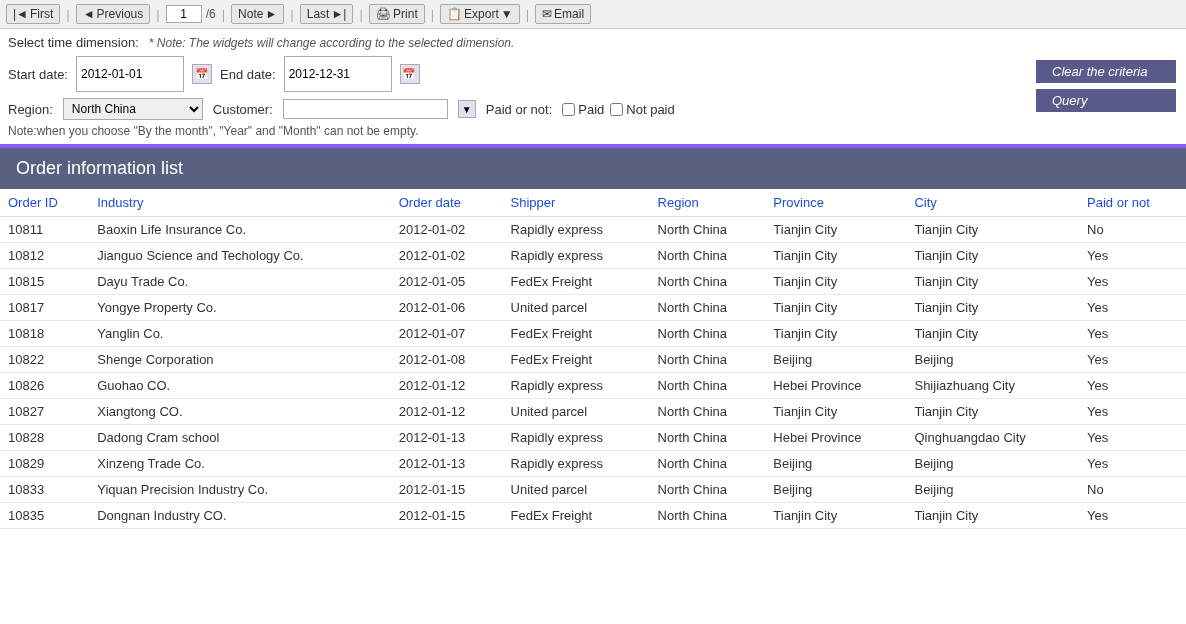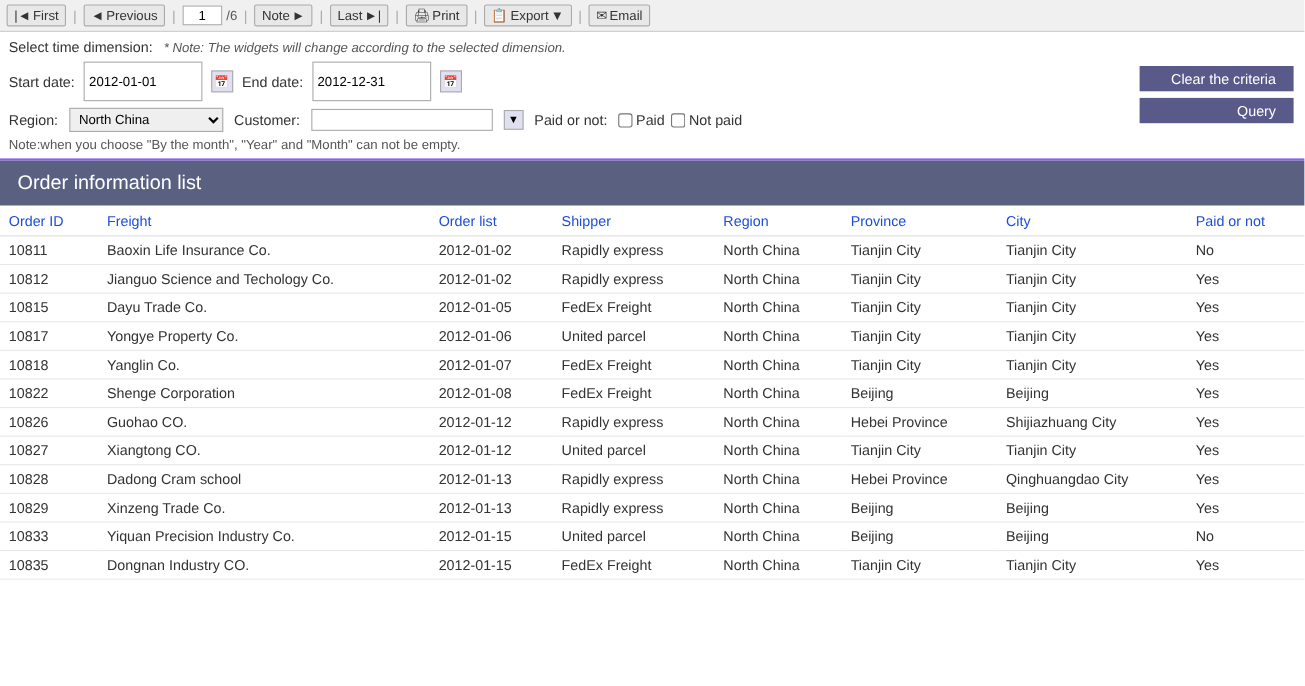--- a/index.html
+++ b/index.html
@@ -18,21 +18,21 @@
       border-radius: 2px;
     }
     .toolbar-sep { color: #aaa; padding: 0 2px; }
     .toolbar-page-input {
       width: 36px; text-align: center; border: 1px solid #aaa;
       padding: 1px 2px; font-size: 12px;
     }
     .toolbar-page-total { font-size: 12px; color: #555; }
 
     
-    #filter-area { padding: 6px 8px; border-bottom: 2px solid #8b5cf6; }
+    #filter-area { padding: 6px 8px; border-bottom: 4px solid #8b5cf6; }
     .filter-row { display: flex; align-items: center; gap: 10px; margin-bottom: 6px; flex-wrap: wrap; }
     .filter-label { font-size: 13px; color: #333; }
     .filter-radio-group { display: flex; align-items: center; gap: 8px; }
     .filter-radio-group label { display: flex; align-items: center; gap: 3px; font-size: 13px; cursor: pointer; }
     .note-text { color: #555; font-size: 12px; font-style: italic; }
 
     .date-row { display: flex; align-items: center; gap: 8px; margin-bottom: 6px; flex-wrap: wrap; }
     .date-label { font-size: 13px; }
     .date-input { border: 1px solid #aaa; padding: 10px 4px; font-size: 12px; width: 108px; }
     .calendar-btn {
@@ -56,21 +56,21 @@
     .checkbox-group label { display: flex; align-items: center; gap: 3px; font-size: 13px; cursor: pointer; }
 
     
     #btn-panel {
       position: absolute; top: 60px; right: 10px;
       display: flex; flex-direction: column; gap: 6px;
     }
     .action-btn {
       padding: 4px 16px; background: #5a5a8a; color: #fff;
       border: none; cursor: pointer; font-size: 13px;
-      min-width: 140px; text-align: right;
+      min-width: 140px; text-align: left; font-style: italic;
     }
 
     .warning-note { color: #555; font-size: 12px; margin-top: 4px; }
 
     
     #table-section { margin: 0; border-radius: 10px; }
     .table-title {
       background: #5a6080; color: #fff;
       padding: 10px 16px; font-size: 18px; font-weight: normal;
     }
@@ -177,22 +177,22 @@
     <button class="action-btn">Clear the criteria</button>
     <button class="action-btn">Query</button>
   </div>
 
   <div id="table-section">
     <div class="table-title">Order information list</div>
     <table>
       <thead>
         <tr>
           <th>Order ID</th>
-          <th>Freight</th>
-          <th>Order list</th>
+          <th>Industry</th>
+          <th>Order date</th>
           <th>Shipper</th>
           <th>Region</th>
           <th>Province</th>
           <th>City</th>
           <th>Paid or not</th>
         </tr>
       </thead>
       <tbody id="table-body">
       <tr>
             <td>10811</td>

